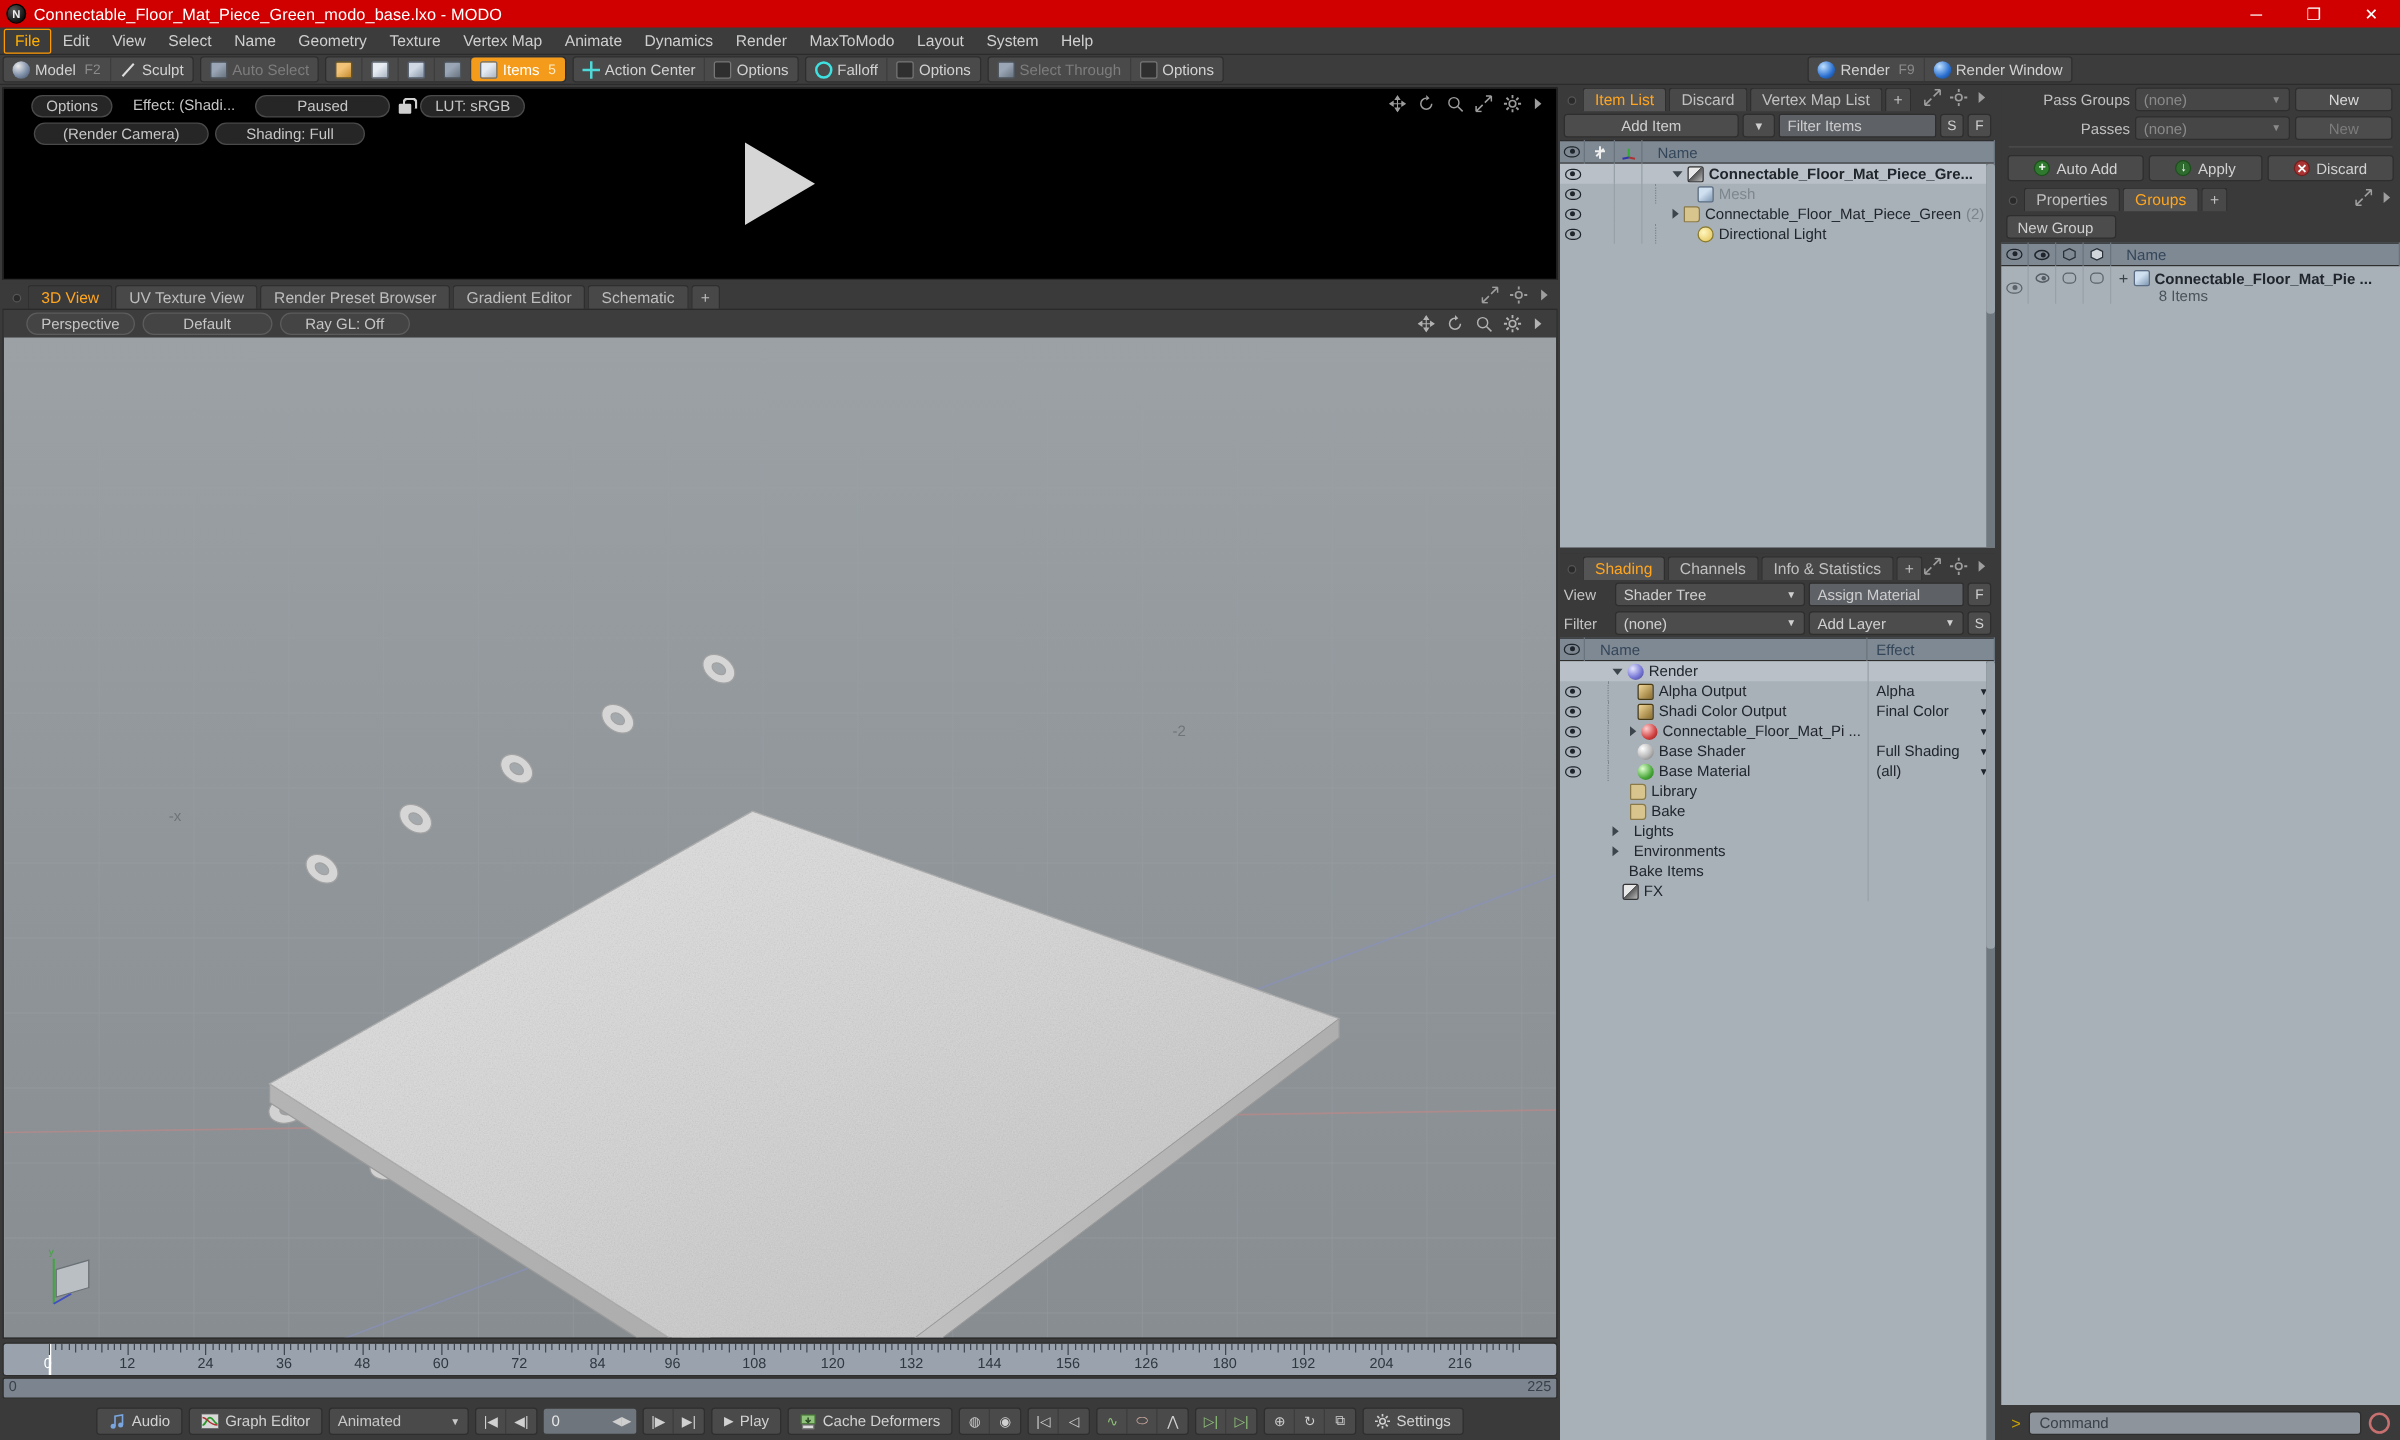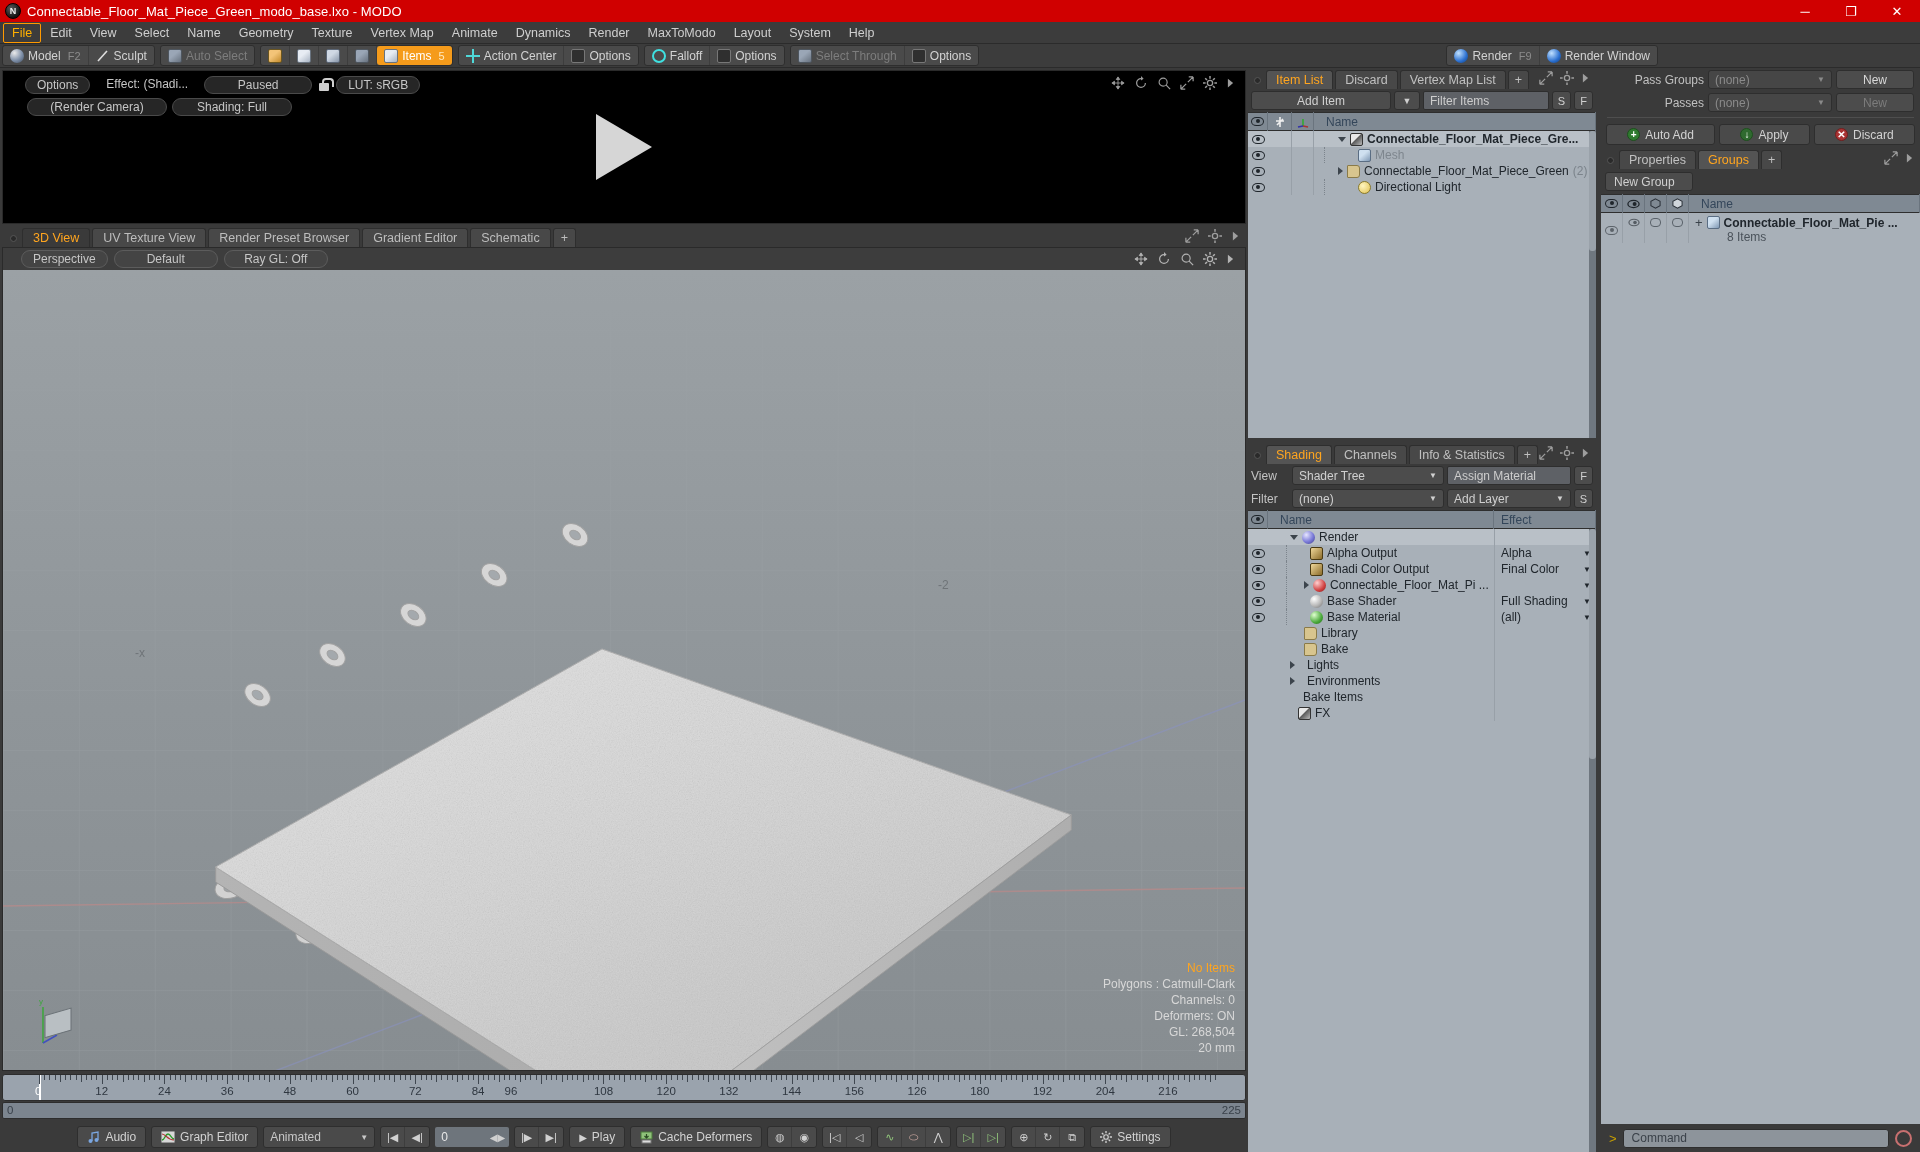--- a/index.html
+++ b/index.html
@@ -541,28 +541,20 @@
         <div class="axis-label" style="left:132px; top:398px;">-x</div>
 
         <svg class="mini-axis" viewBox="0 0 50 55">
           <path d="M10 50 L10 14" stroke="#3fa63f" stroke-width="1.6"></path>
           <path d="M10 50 L40 50" stroke="#c04040" stroke-width="1.6" opacity="0"></path>
           <path d="M10 50 L24 42" stroke="#4050c0" stroke-width="1.6"></path>
           <rect x="12" y="26" width="26" height="22" fill="#b9bfc3" stroke="#6a7176" stroke-width="1" transform="skewY(-16)"></rect>
           <text x="6" y="11" fill="#3fa63f" font-size="8" font-family="Liberation Sans">y</text>
         </svg>
 
-        <div class="vp-stats">
-          <div class="hi">No Items</div>
-          <div>Polygons : Catmull-Clark</div>
-          <div>Channels: 0</div>
-          <div>Deformers: ON</div>
-          <div>GL: 268,504</div>
-          <div>20 mm</div>
-        </div>
       </div>
 
       <div class="timeline">
         <div class="tl-ruler" id="tlruler">
           <div class="tl-cursor" style="left:36px"></div>
           <div class="tl-cursor-num" style="left:32px">0</div>
         <div class="tl-tick" style="left: 36px; height: 9px;"></div>
             <div class="tl-tick" style="left: 41.2267px; height: 5px;"></div>
             <div class="tl-tick" style="left: 46.4533px; height: 5px;"></div>
             <div class="tl-tick" style="left: 51.68px; height: 5px;"></div>
@@ -788,21 +780,21 @@
             <div class="tl-tick" style="left: 1201.55px; height: 5px;"></div>
             <div class="tl-tick" style="left: 1206.77px; height: 7px;"></div>
             <div class="tl-tick" style="left: 1212px; height: 5px;"></div>
             <div class="tl-num" style="left: 98.72px;">12</div>
             <div class="tl-num" style="left: 161.44px;">24</div>
             <div class="tl-num" style="left: 224.16px;">36</div>
             <div class="tl-num" style="left: 286.88px;">48</div>
             <div class="tl-num" style="left: 349.6px;">60</div>
             <div class="tl-num" style="left: 412.32px;">72</div>
             <div class="tl-num" style="left: 475.04px;">84</div>
-            <div class="tl-num" style="left: 508px;">96</div>
+            <div class="tl-num" style="left: 535px;">96</div>
             <div class="tl-num" style="left: 600.48px;">108</div>
             <div class="tl-num" style="left: 663.2px;">120</div>
             <div class="tl-num" style="left: 725.92px;">132</div>
             <div class="tl-num" style="left: 788.64px;">144</div>
             <div class="tl-num" style="left: 851.36px;">156</div>
             <div class="tl-num" style="left: 914.08px;">126</div>
             <div class="tl-num" style="left: 976.8px;">180</div>
             <div class="tl-num" style="left: 1039.52px;">192</div>
             <div class="tl-num" style="left: 1102.24px;">204</div>
             <div class="tl-num" style="left: 1164.96px;">216</div>

